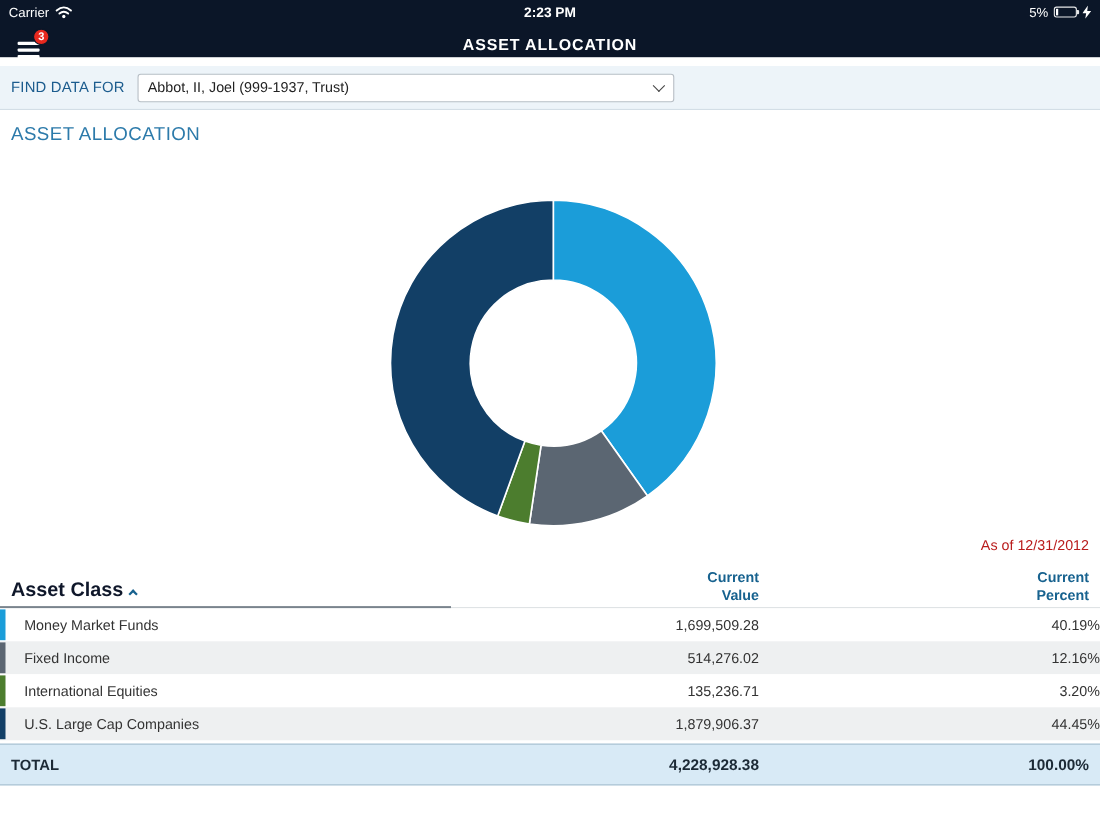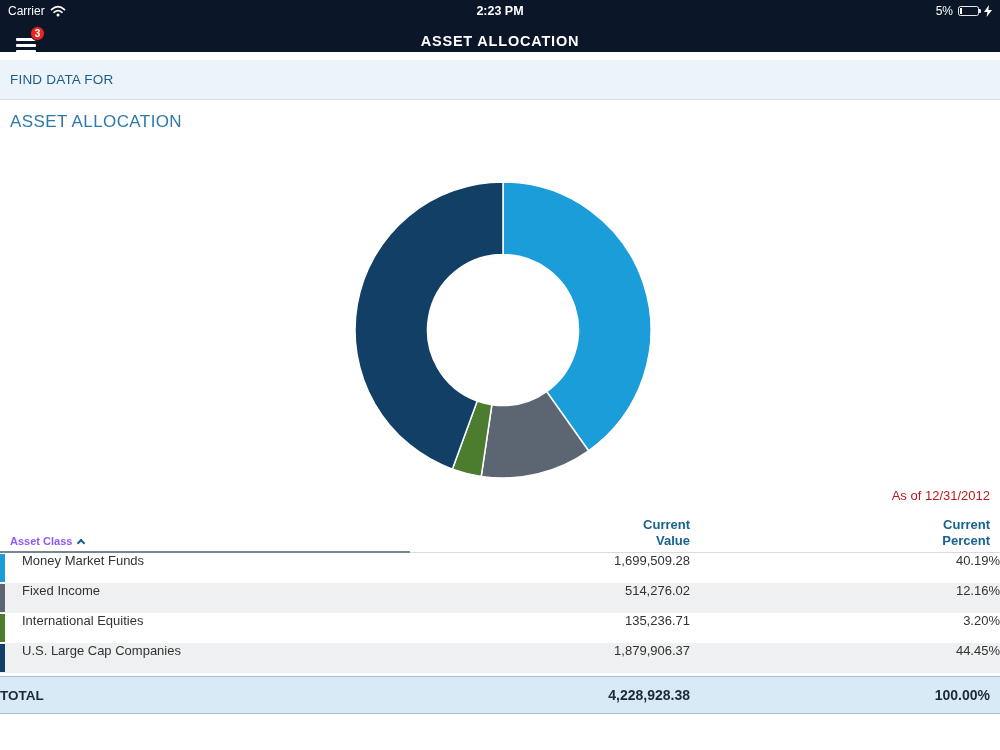--- a/index.html
+++ b/index.html
@@ -31,36 +31,36 @@
   .select-chevron{position:absolute;right:10px;top:7px;width:8px;height:8px;border-right:1.6px solid #444;border-bottom:1.6px solid #444;transform:rotate(45deg);pointer-events:none}
 
   
   .page-heading{position:absolute;left:10px;top:112px;font-size:17px;color:#2c7aaa;letter-spacing:.4px}
   .donut-svg{position:absolute;left:353px;top:180px}
   .as-of{position:absolute;right:10px;top:488px;font-size:13px;color:#b91c1c}
 
   
   .table{position:absolute;left:0;top:513px;width:1000px}
   .thead{position:relative;height:40px}
-  .th-asset{position:absolute;left:10px;bottom:6px;font-size:11px;font-weight:bold;color:#8b5cf6;cursor:pointer}
+  .th-asset{position:absolute;left:10px;bottom:6px;font-size:18px;font-weight:bold;color:#0f172a;cursor:pointer}
   .sort-caret{display:inline-block;width:6px;height:6px;border-left:2px solid #17628f;border-top:2px solid #17628f;transform:rotate(45deg);margin-left:6px;position:relative;top:1px}
   .th-value{position:absolute;right:310px;bottom:4px;width:58px;text-align:right;font-size:13px;font-weight:bold;color:#17628f;line-height:16px}
   .th-percent{position:absolute;right:10px;bottom:4px;width:60px;text-align:right;font-size:13px;font-weight:bold;color:#17628f;line-height:16px}
   .head-rule{position:absolute;left:0;bottom:0;width:100%;height:1px;background:#d8dcdf}
   .head-rule-dark{position:absolute;left:0;bottom:0;width:410px;height:2px;background:#7a848d}
 
-  .row{position:relative;height:30px;display:flex;align-items:flex-start;background:#fff}
+  .row{position:relative;height:30px;display:flex;align-items:center;background:#fff}
   .row.alt{background:#eef0f1}
   .row-bar{position:absolute;left:0;top:1px;bottom:1px;width:5px}
   .cell-name{margin-left:22px;font-size:13px;color:#333}
   .cell-value{position:absolute;right:310px;font-size:13px;color:#333}
   .cell-percent{position:absolute;right:0;font-size:13px;color:#333}
 
   .total-row{position:relative;height:38px;background:#d8eaf6;border-top:1px solid #a7bfd0;border-bottom:1px solid #a7bfd0;margin-top:3px;display:flex;align-items:center;font-weight:bold;color:#1c2a36;font-size:13.5px}
-  .total-label{}
+  .total-label{margin-left:10px}
   .total-value{position:absolute;right:310px;font-size:14px}
   .total-percent{position:absolute;right:10px;font-size:14px}
 </style>
 </head>
 <body>
 
 <div class="topbar">
   <div class="statusbar">
     <div class="status-left">
       <span>Carrier</span>
@@ -89,20 +89,26 @@
           <span></span>
           <span></span>
       </div>
       <div class="badge">3</div>
     </div>
   </div>
 </div>
 
 <div class="findbar">
   <span class="find-label">FIND DATA FOR</span>
+  <div class="select-wrap">
+    <select>
+      <option>Abbot, II, Joel (999-1937, Trust)</option>
+    </select>
+    <span class="select-chevron"></span>
+  </div>
 </div>
 
 <div class="page-heading">ASSET ALLOCATION</div>
 
 <svg id="donut" class="donut-svg" width="300" height="300" viewBox="0 0 300 300">
     <path d="M150,2 A148,148 0 0 1 235.55665554790517,270.7644761155246 L193.63389432943163,211.58988281891754 A75.48,75.48 0 0 0 150,74.52 Z" fill="#1b9dd9" stroke="#fff" stroke-width="1.5"></path>
     <path d="M235.55665554790517,270.7644761155246 A148,148 0 0 1 128.22640104788167,296.38958429025035 L138.89546453441966,224.65868798802768 A75.48,75.48 0 0 0 193.63389432943163,211.58988281891754 Z" fill="#5b6672" stroke="#fff" stroke-width="1.5"></path>
     <path d="M128.22640104788167,296.38958429025035 A148,148 0 0 1 99.4295680320605,289.09216876077534 L124.20907969635086,220.9370060679954 A75.48,75.48 0 0 0 138.89546453441966,224.65868798802768 Z" fill="#4c7d2e" stroke="#fff" stroke-width="1.5"></path>
     <path d="M99.4295680320605,289.09216876077534 A148,148 0 0 1 149.99999999999997,2 L150,74.52 A75.48,75.48 0 0 0 124.20907969635086,220.9370060679954 Z" fill="#123f66" stroke="#fff" stroke-width="1.5"></path>
   </svg>

